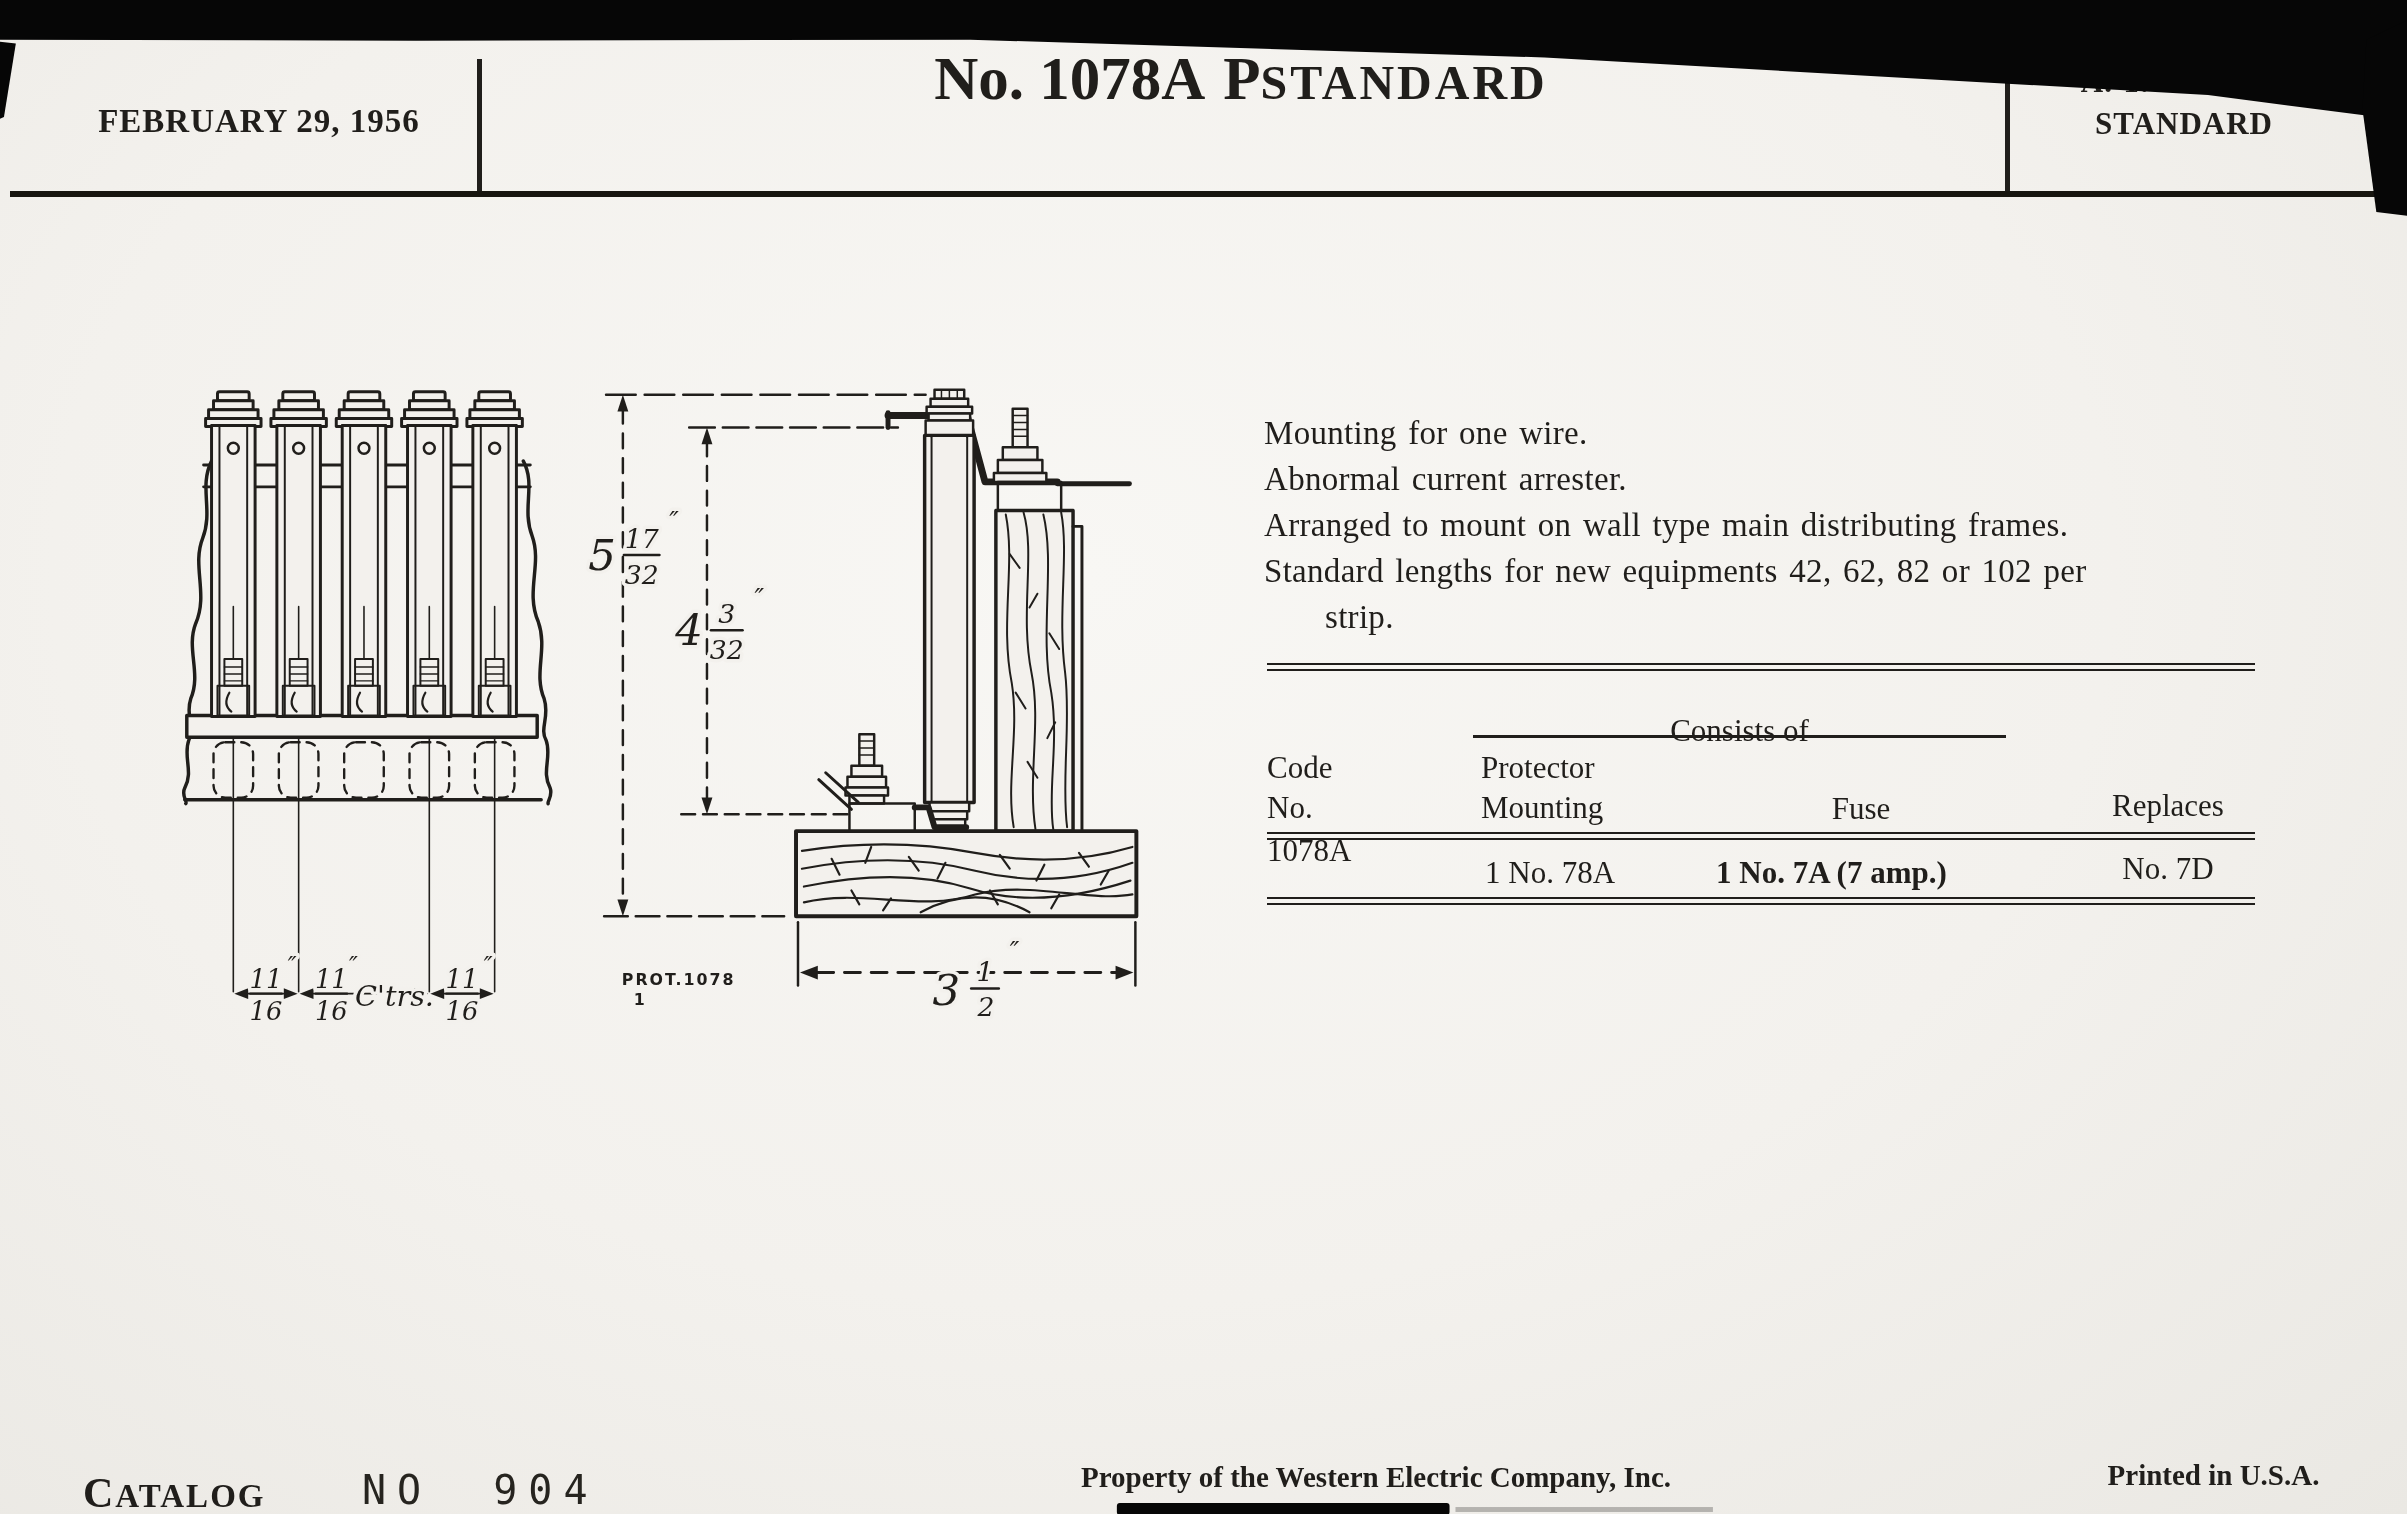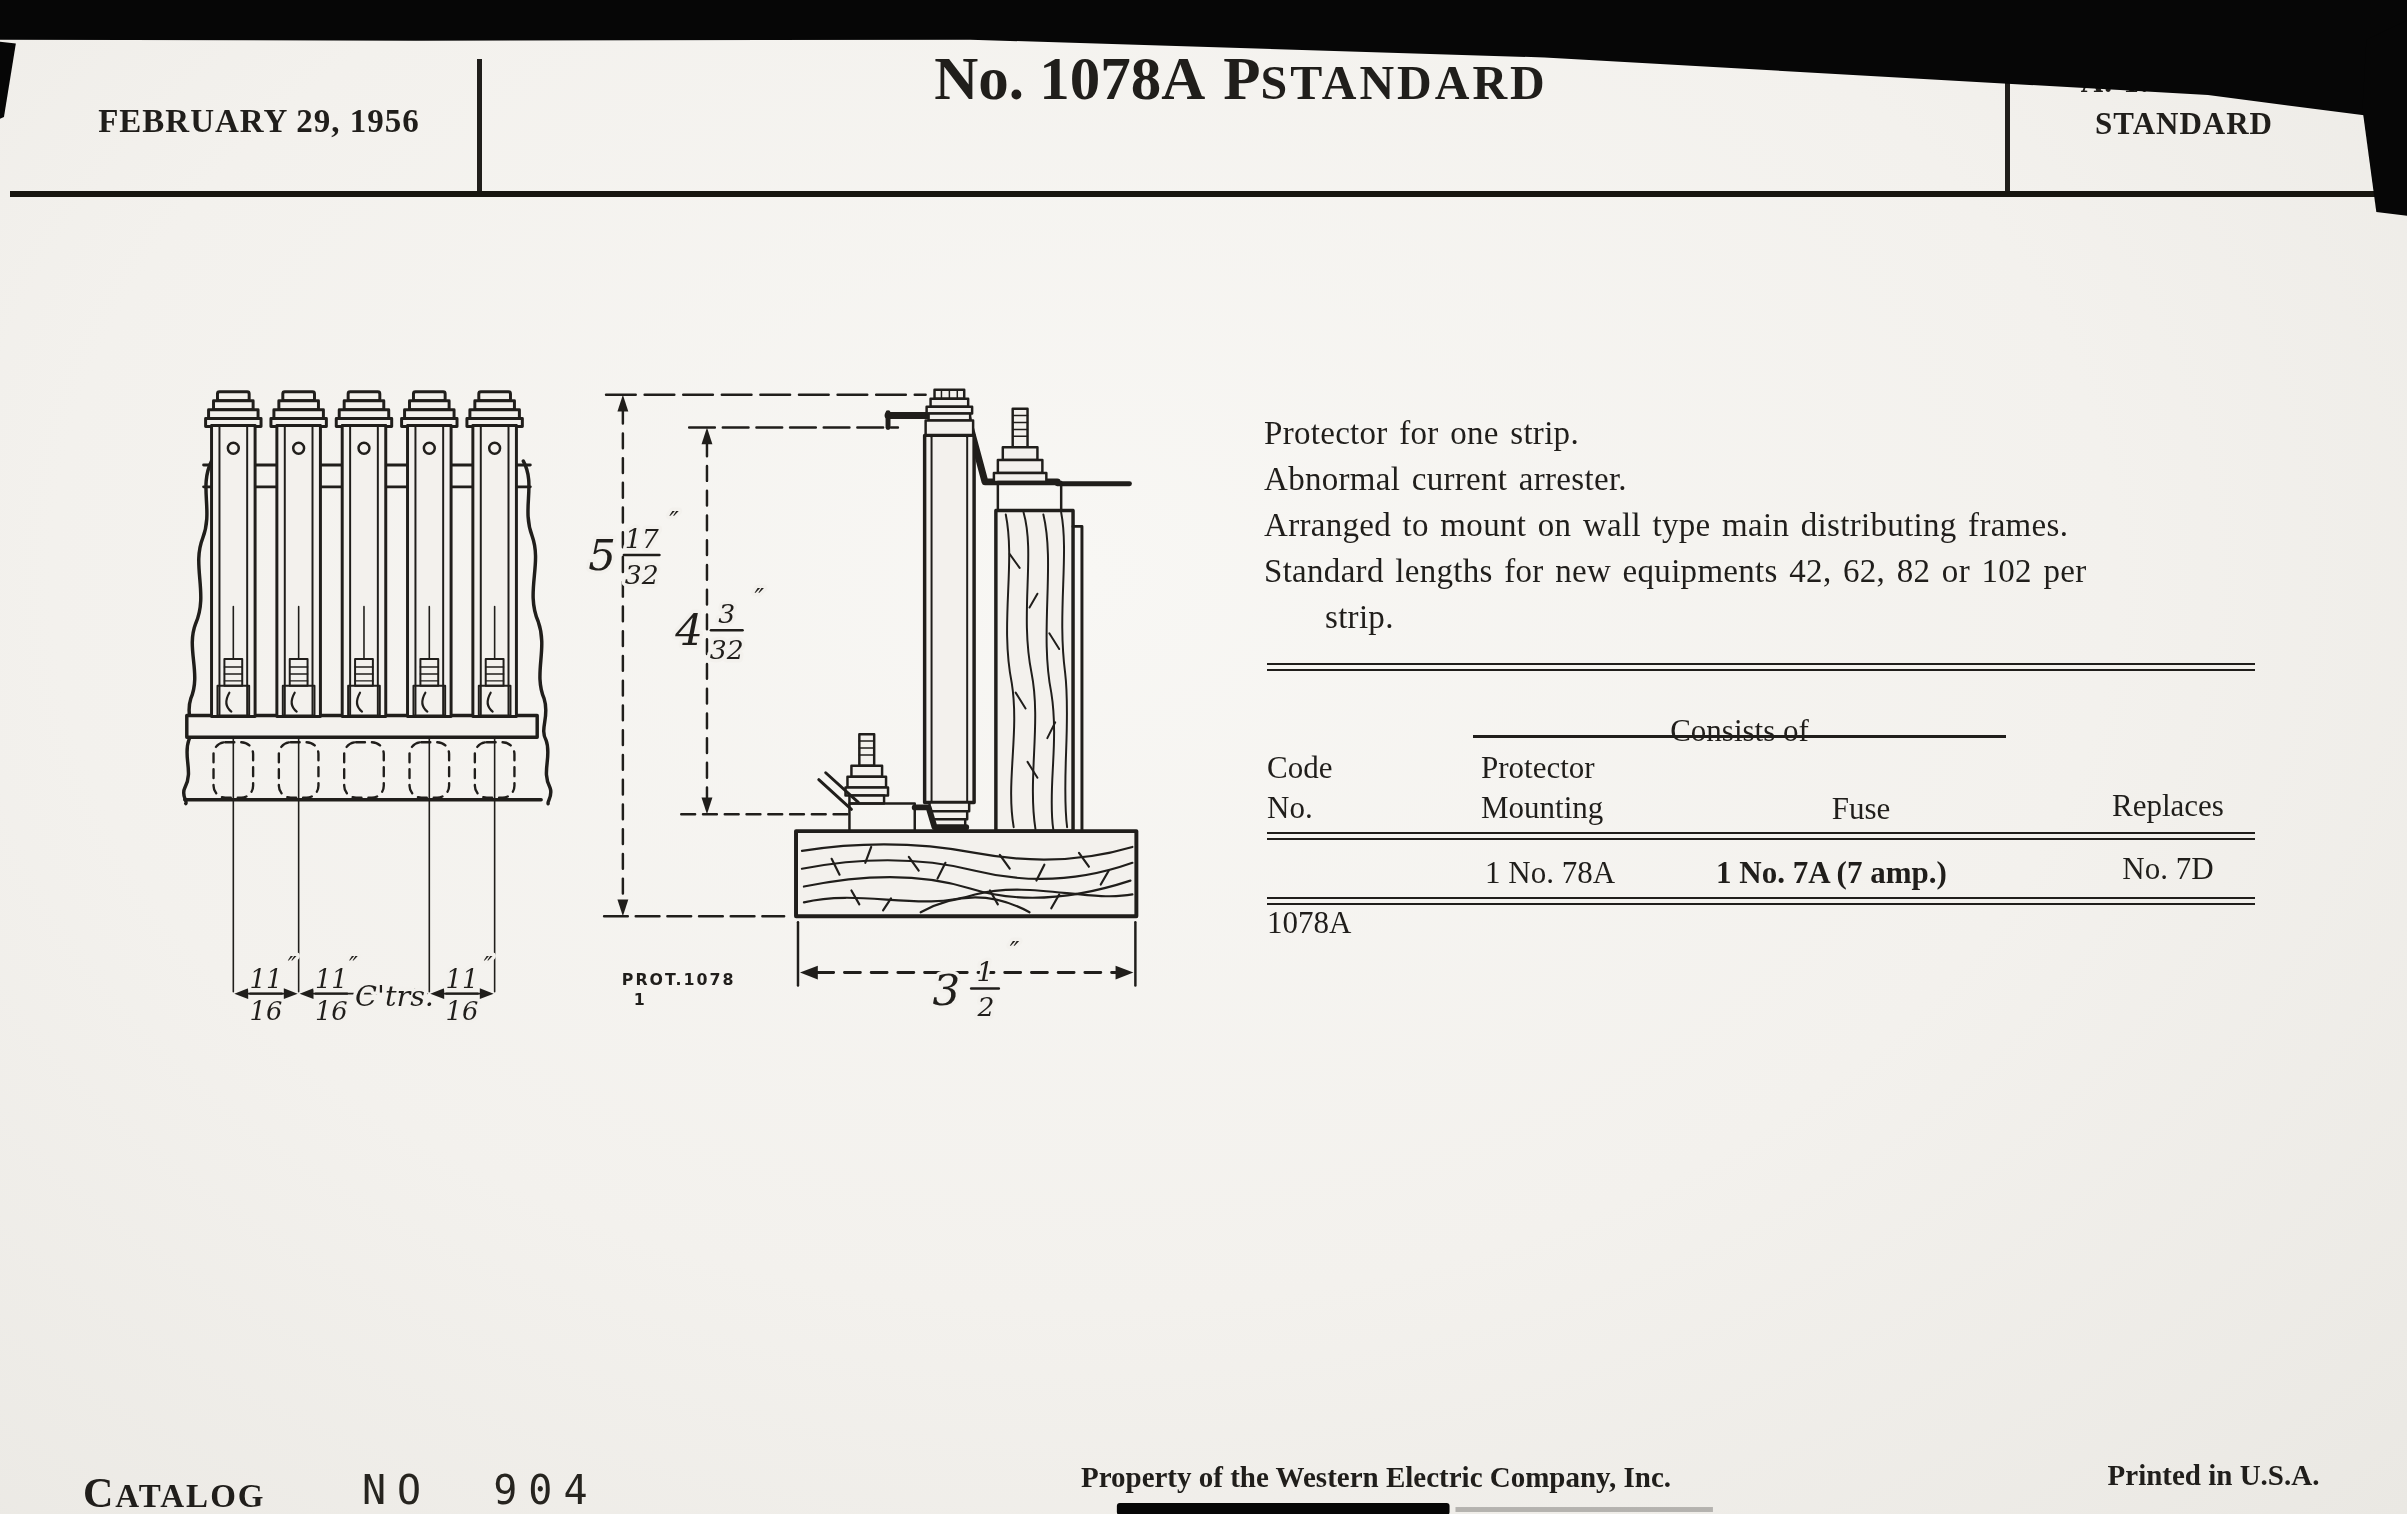--- a/index.html
+++ b/index.html
@@ -296,41 +296,41 @@
       <text class="hand" x="1020" y="970" font-size="26">″</text>
     </g>
 
     <g>
       <text class="stamp" x="628" y="996" font-size="16">PROT.1078</text>
       <text class="stamp" x="640" y="1016" font-size="16">1</text>
     </g>
   </svg>
 
   <div class="abs" id="desc">
-    <div>Protector for one strip.</div>
+    <div>Mounting for one wire.</div>
     <div>Abnormal current arrester.</div>
     <div>Arranged to mount on wall type main distributing frames.</div>
     <div>Standard lengths for new equipments 42, 62, 82 or 102 per</div>
     <div class="indent">strip.</div>
   </div>
 
   <div class="abs drule" style="left:1267px;top:663px;width:988px;"></div>
   <div class="abs tbl-txt" style="left:1473px;top:711px;width:533px;text-align:center;font-size:31px;">Consists of</div>
   <div class="abs" style="left:1473px;top:735px;width:533px;height:3px;background:#201e1b;"></div>
 
   <div class="abs tbl-txt" style="left:1267px;top:748px;">Code
 No.</div>
   <div class="abs tbl-txt" style="left:1481px;top:748px;">Protector
 Mounting</div>
   <div class="abs tbl-txt" style="left:1772px;top:789px;width:178px;text-align:center;">Fuse</div>
   <div class="abs tbl-txt" style="left:2079px;top:786px;width:178px;text-align:center;">Replaces</div>
 
   <div class="abs drule" style="left:1267px;top:832px;width:988px;"></div>
 
-  <div class="abs tbl-txt" style="left:1267px;top:903px;">1078A</div>
+  <div class="abs tbl-txt" style="left:1267px;top:831px;">1078A</div>
   <div class="abs tbl-txt" style="left:1485px;top:853px;">1 No. 78A</div>
   <div class="abs tbl-txt" style="left:1716px;top:853px;font-weight:bold;">1 No. 7A (7 amp.)</div>
   <div class="abs tbl-txt" style="left:2079px;top:849px;width:178px;text-align:center;">No. 7D</div>
 
   <div class="abs drule" style="left:1267px;top:897px;width:988px;"></div>
 
   <div class="abs" id="foot-catalog">
     <span class="big">C</span><span class="rest">ATALOG</span>
   </div>
   <div class="abs" id="foot-catno">NO 904</div>

